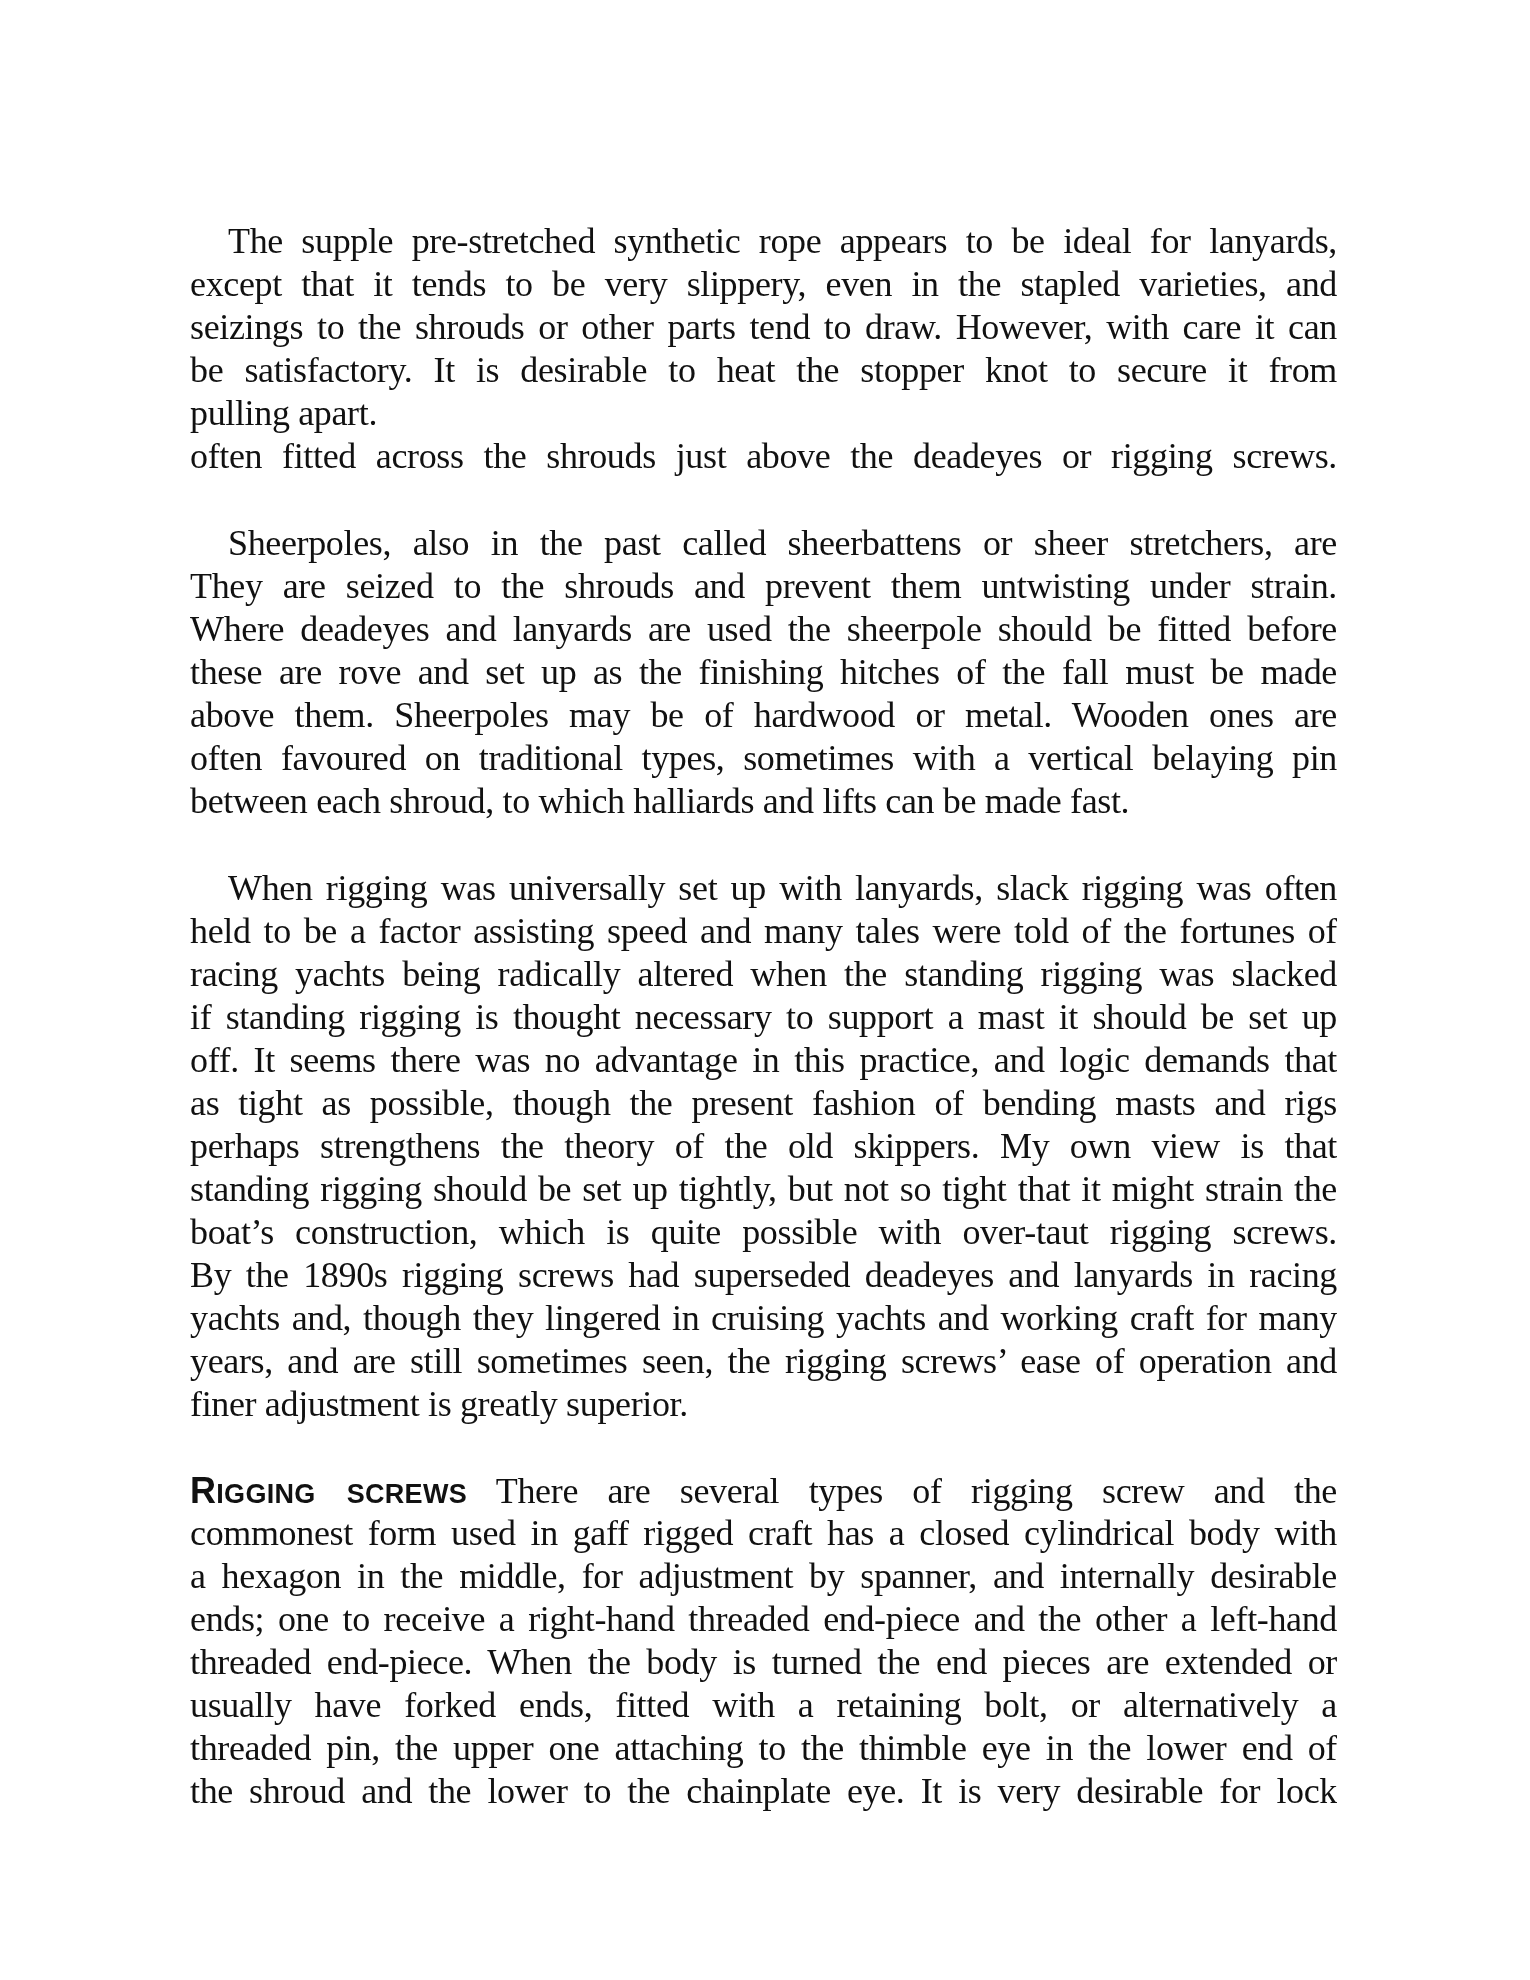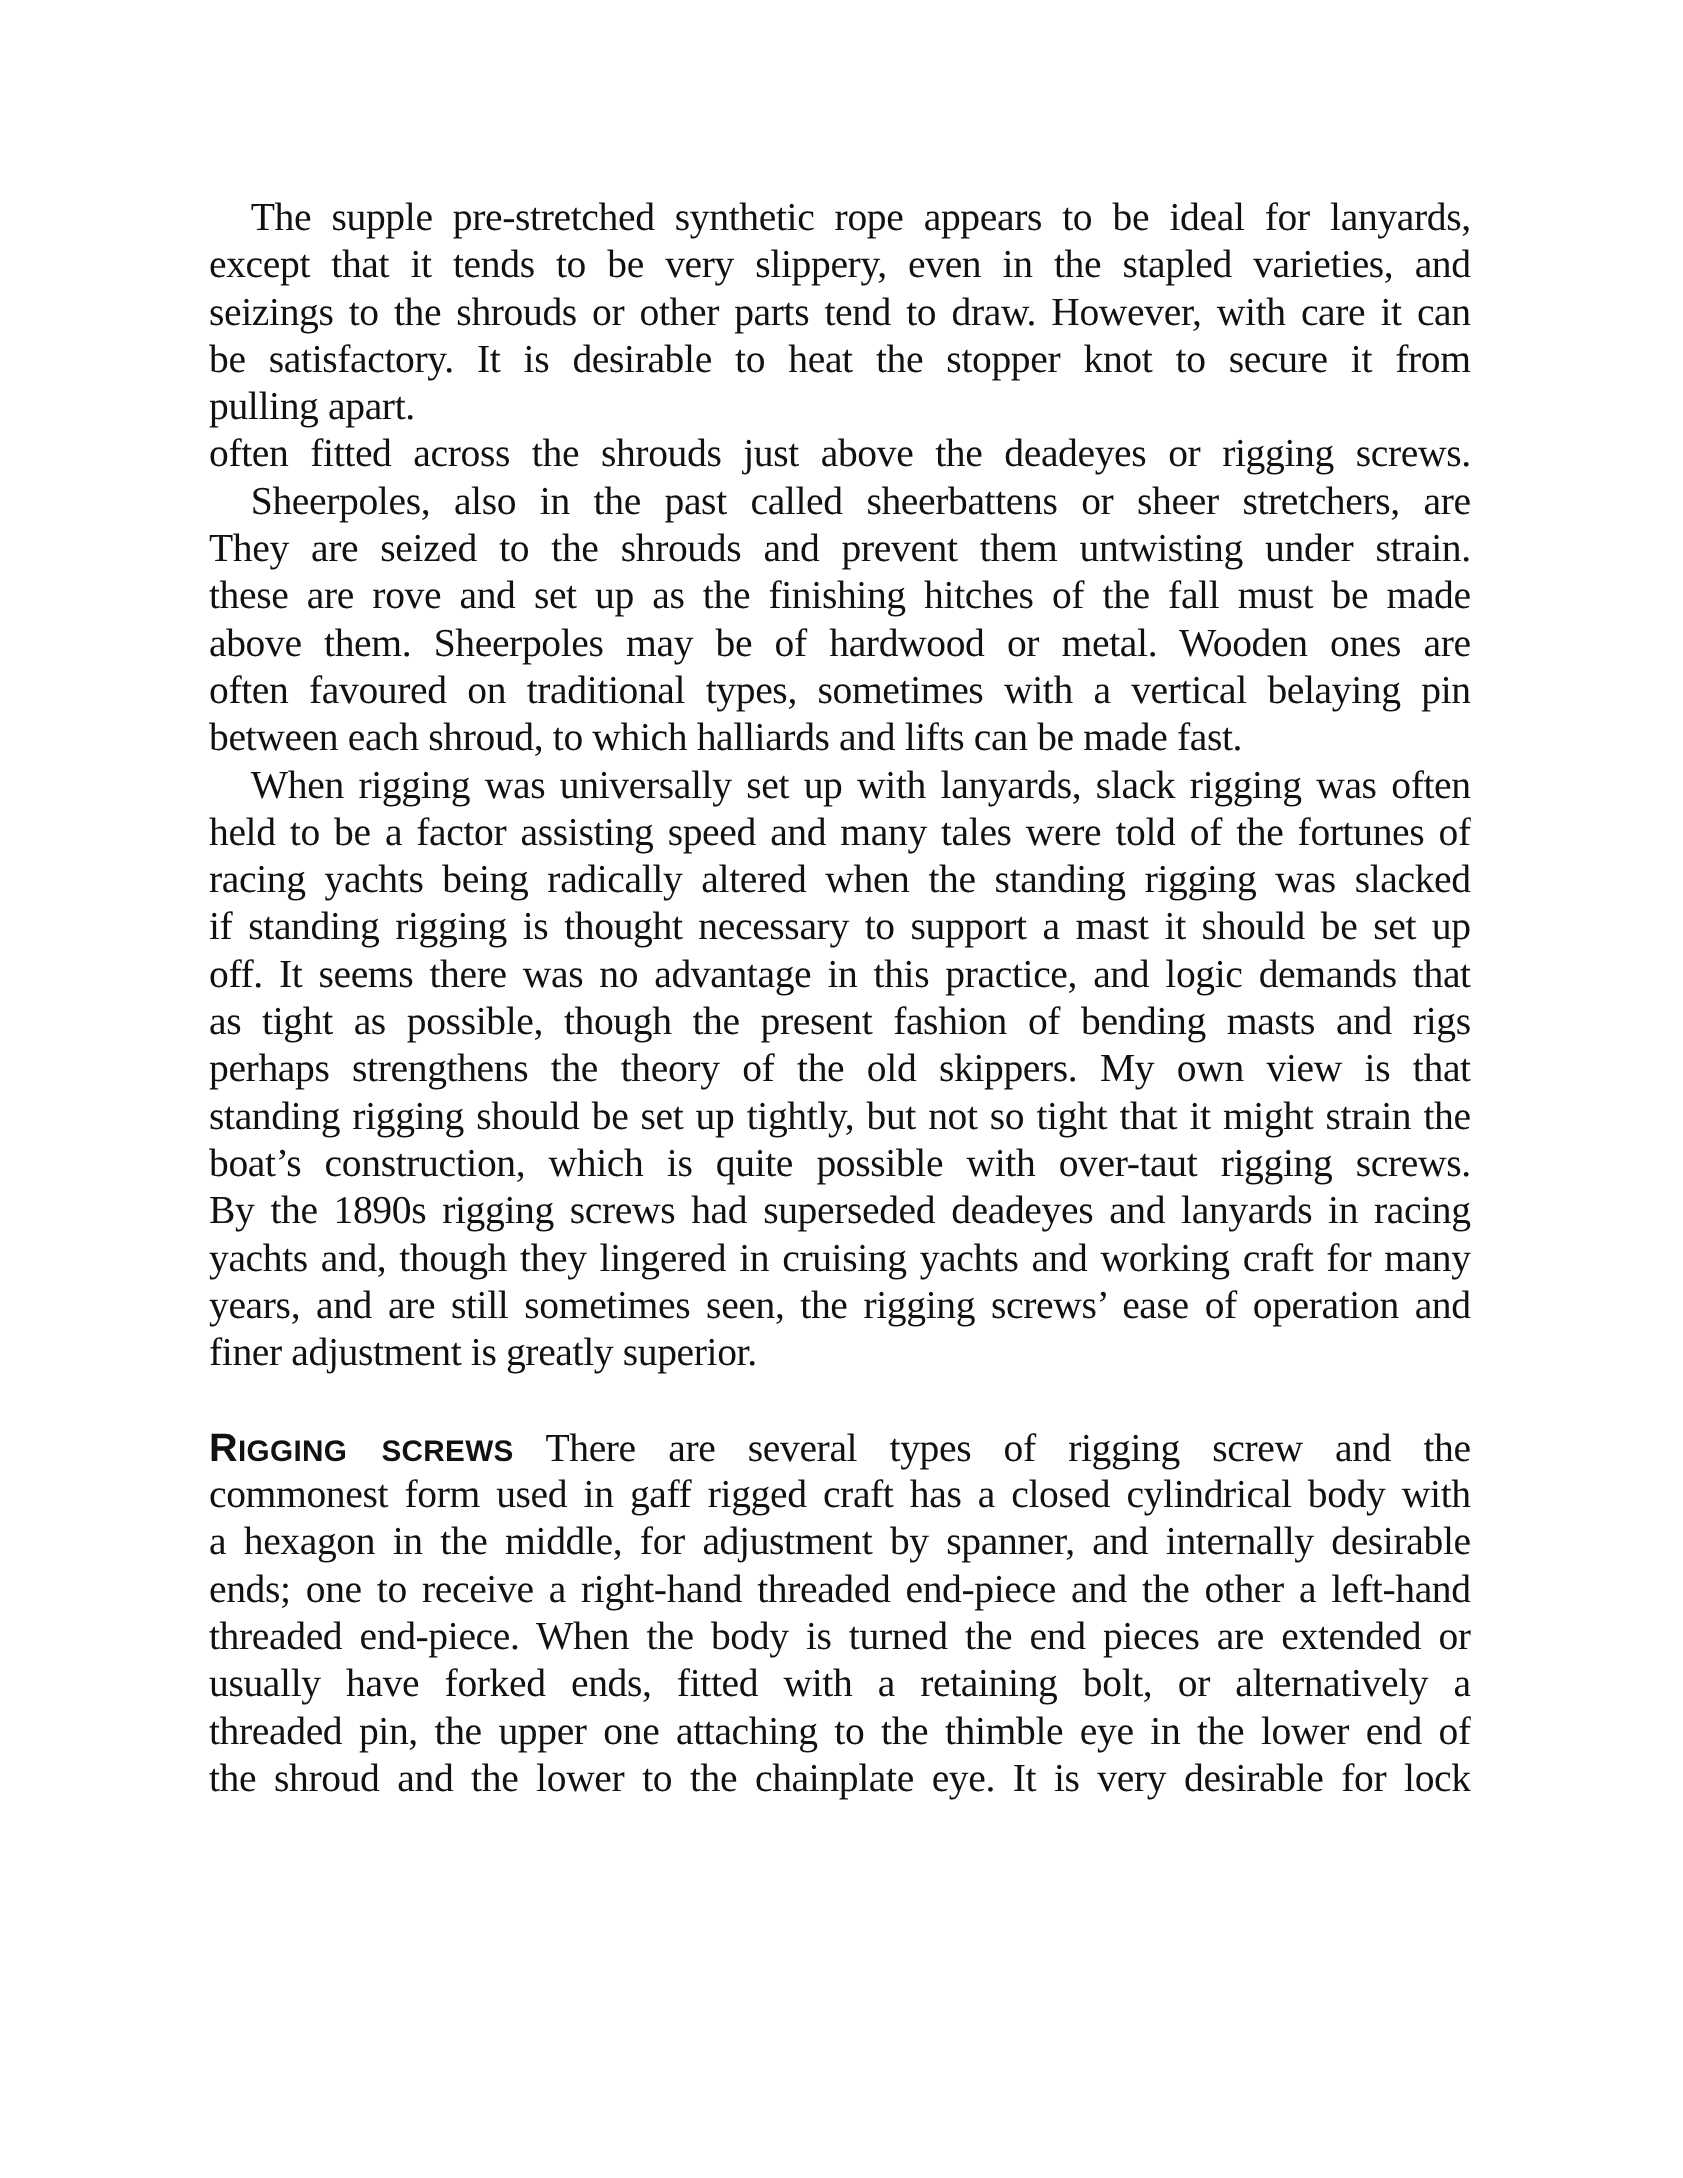--- a/index.html
+++ b/index.html
@@ -16,21 +16,21 @@
     letter-spacing: -0.35px;
   }
   .line {
     display: block;
     height: 43px;
     white-space: nowrap;
     text-align: justify;
     text-align-last: justify;
     overflow: hidden;
   }
-  .line.indent { padding-left: 38px; }
+  .line.indent { padding-left: 38px; margin-top: 44px; }
   .line.last { text-align-last: left; }
   .blank { height: 43px; }
   .heading {
     font-family: "Liberation Sans", "DejaVu Sans", sans-serif;
     font-weight: bold;
     letter-spacing: 0.3px;
   }
   .heading .big { font-size: 36px; }
   .heading .small { font-size: 27px; margin-top: 28px; }
 </style>
@@ -44,20 +44,21 @@
     <span class="line">except that it tends to be very slippery, even in the stapled varieties, and</span>
     <span class="line">seizings to the shrouds or other parts tend to draw. However, with care it can</span>
     <span class="line">be satisfactory. It is desirable to heat the stopper knot to secure it from</span>
     <span class="line last">pulling apart.</span>
   </div>
 
   <div class="paragraph">
     <span class="line">often fitted across the shrouds just above the deadeyes or rigging screws.</span>
     <span class="line indent">Sheerpoles, also in the past called sheerbattens or sheer stretchers, are</span>
     <span class="line">They are seized to the shrouds and prevent them untwisting under strain.</span>
+    <span class="line">Where deadeyes and lanyards are used the sheerpole should be fitted before</span>
     <span class="line">these are rove and set up as the finishing hitches of the fall must be made</span>
     <span class="line">above them. Sheerpoles may be of hardwood or metal. Wooden ones are</span>
     <span class="line">often favoured on traditional types, sometimes with a vertical belaying pin</span>
     <span class="line last">between each shroud, to which halliards and lifts can be made fast.</span>
   </div>
 
   <div class="paragraph">
     <span class="line indent">When rigging was universally set up with lanyards, slack rigging was often</span>
     <span class="line">held to be a factor assisting speed and many tales were told of the fortunes of</span>
     <span class="line">racing yachts being radically altered when the standing rigging was slacked</span>

